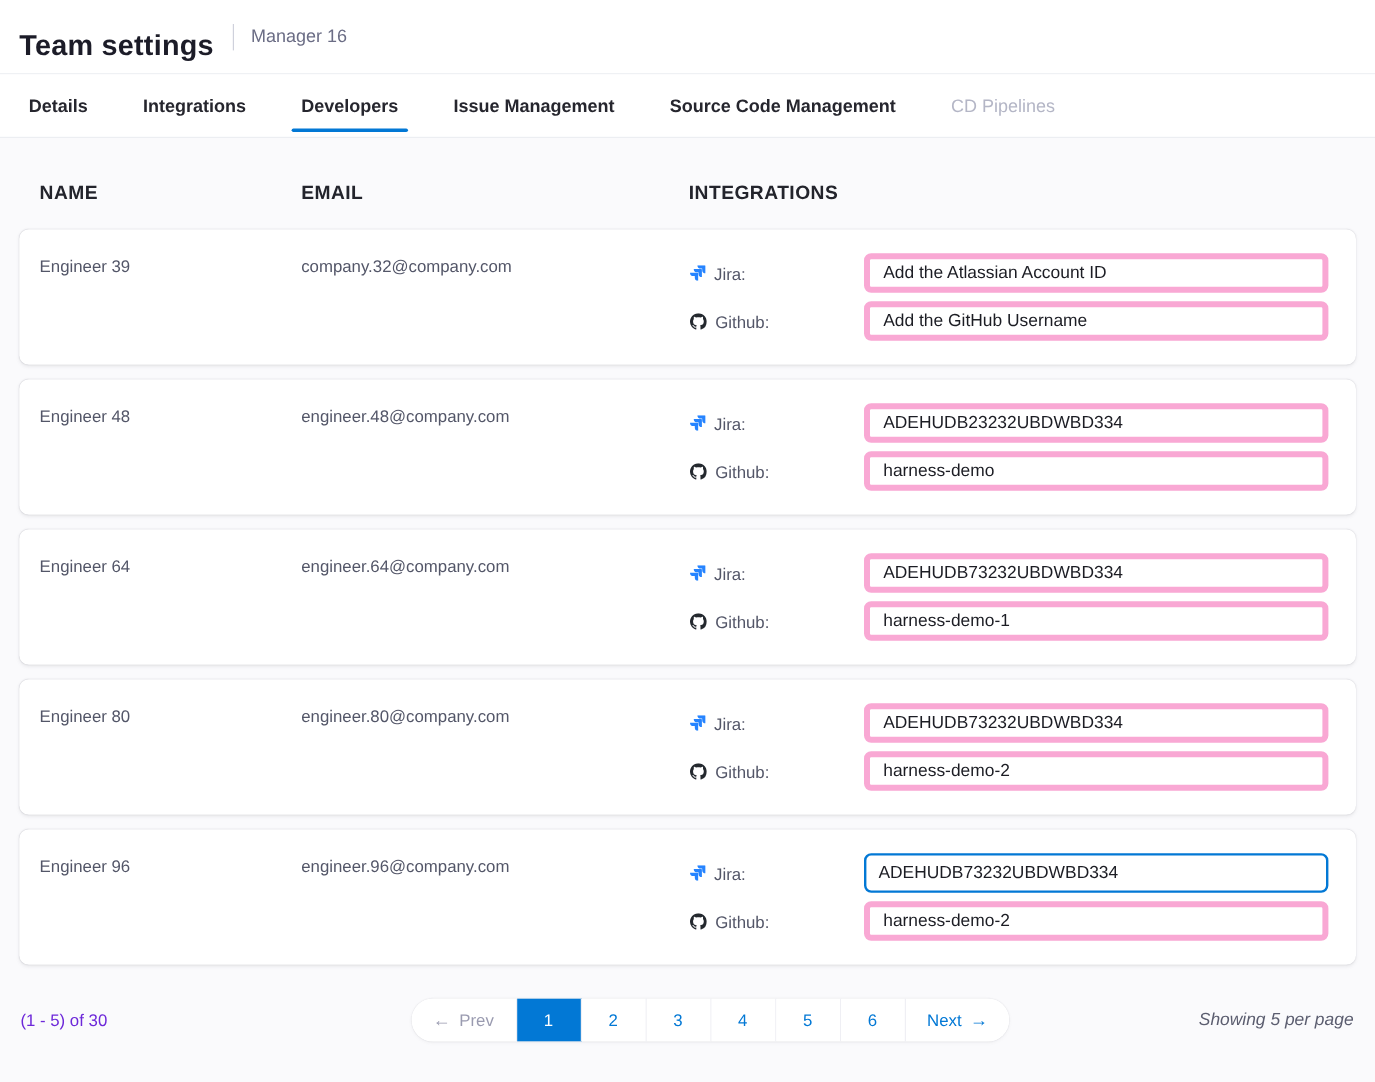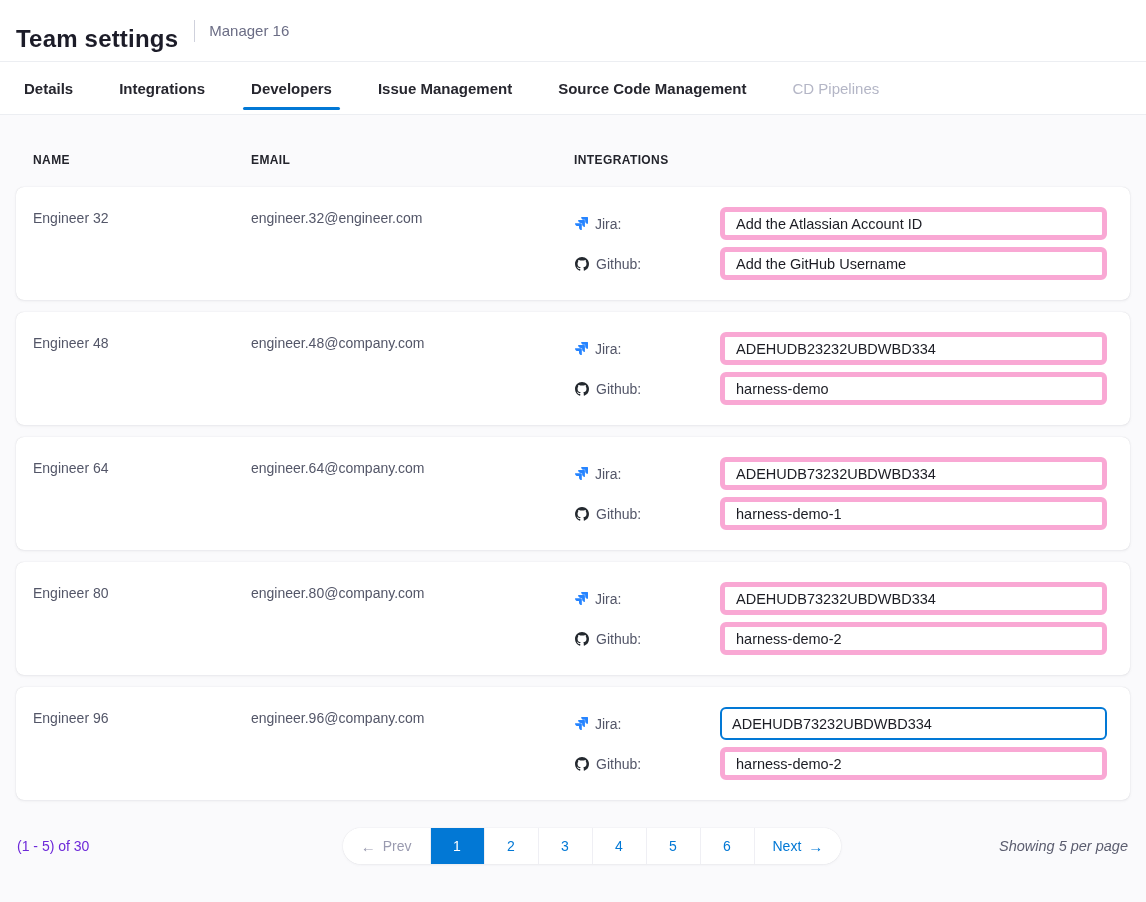--- a/index.html
+++ b/index.html
@@ -19,21 +19,21 @@
   .tab { position:relative; font-size:15px; font-weight:600; color:#26262e;
     cursor:pointer; height:100%; display:flex; align-items:center; }
   .tab.active::after { content:""; position:absolute; left:-8px; right:-8px; bottom:4px;
     height:3px; border-radius:3px; background:#0278d5; }
   .tab.disabled { color:#b4b6c6; cursor:default; font-weight:500; }
 
   
   .main { height:787px; background:#fafafc; padding:38px 16px 0 16px; }
   .col-headers { display:grid; grid-template-columns:218px 323px 1fr;
     padding-left:17px; margin-bottom:20px; }
-  .col-h { font-size:12px; font-weight:700; letter-spacing:.4px; color:#23242c; }
+  .col-h { font-size:16px; font-weight:700; letter-spacing:.4px; color:#23242c; }
 
   
   .row-card { background:#fff; border-radius:8px; height:113px; margin-bottom:12px;
     box-shadow:0 0 1px rgba(40,41,61,.18), 0 1px 3px rgba(96,97,112,.10);
     display:grid; grid-template-columns:218px 323px 1fr; padding:20px 23px 20px 17px; }
   .cell-name, .cell-email { font-size:14px; color:#535668; padding-top:3px; }
   .cell-integrations { display:flex; flex-direction:column; gap:7px; }
   .int-line { display:flex; align-items:center; height:33px; }
   .int-label { width:146px; display:flex; gap:7px;
     font-size:14px; color:#535668; padding-left:1px; }
@@ -81,22 +81,22 @@
 
 <div class="main">
 
   <div class="col-headers">
     <div class="col-h">NAME</div>
     <div class="col-h">EMAIL</div>
     <div class="col-h">INTEGRATIONS</div>
   </div>
 
   <div class="row-card">
-    <div class="cell-name">Engineer 32</div>
-    <div class="cell-email">engineer.32@engineer.com</div>
+    <div class="cell-name">Engineer 39</div>
+    <div class="cell-email">company.32@company.com</div>
     <div class="cell-integrations">
       <div class="int-line">
         <div class="int-label">
           <span class="icon">
               <svg viewBox="0 0 24 24" width="13" height="13">
                 <path fill="#2684ff" d="M23 0H11.4a5.22 5.22 0 0 0 5.21 5.22h2.13v2.05A5.22 5.22 0 0 0 24 12.48V1a1 1 0 0 0-1-1z"></path>
                 <path fill="#2684ff" d="M17.29 5.76H5.74a5.22 5.22 0 0 0 5.21 5.21h2.13v2.06a5.22 5.22 0 0 0 5.22 5.21V6.76a1 1 0 0 0-1-1z"></path>
                 <path fill="#2684ff" d="M11.57 11.51H0a5.22 5.22 0 0 0 5.23 5.22h2.13v2.06A5.22 5.22 0 0 0 12.57 24V12.52a1 1 0 0 0-1-1.01z"></path>
               </svg>
             </span>

